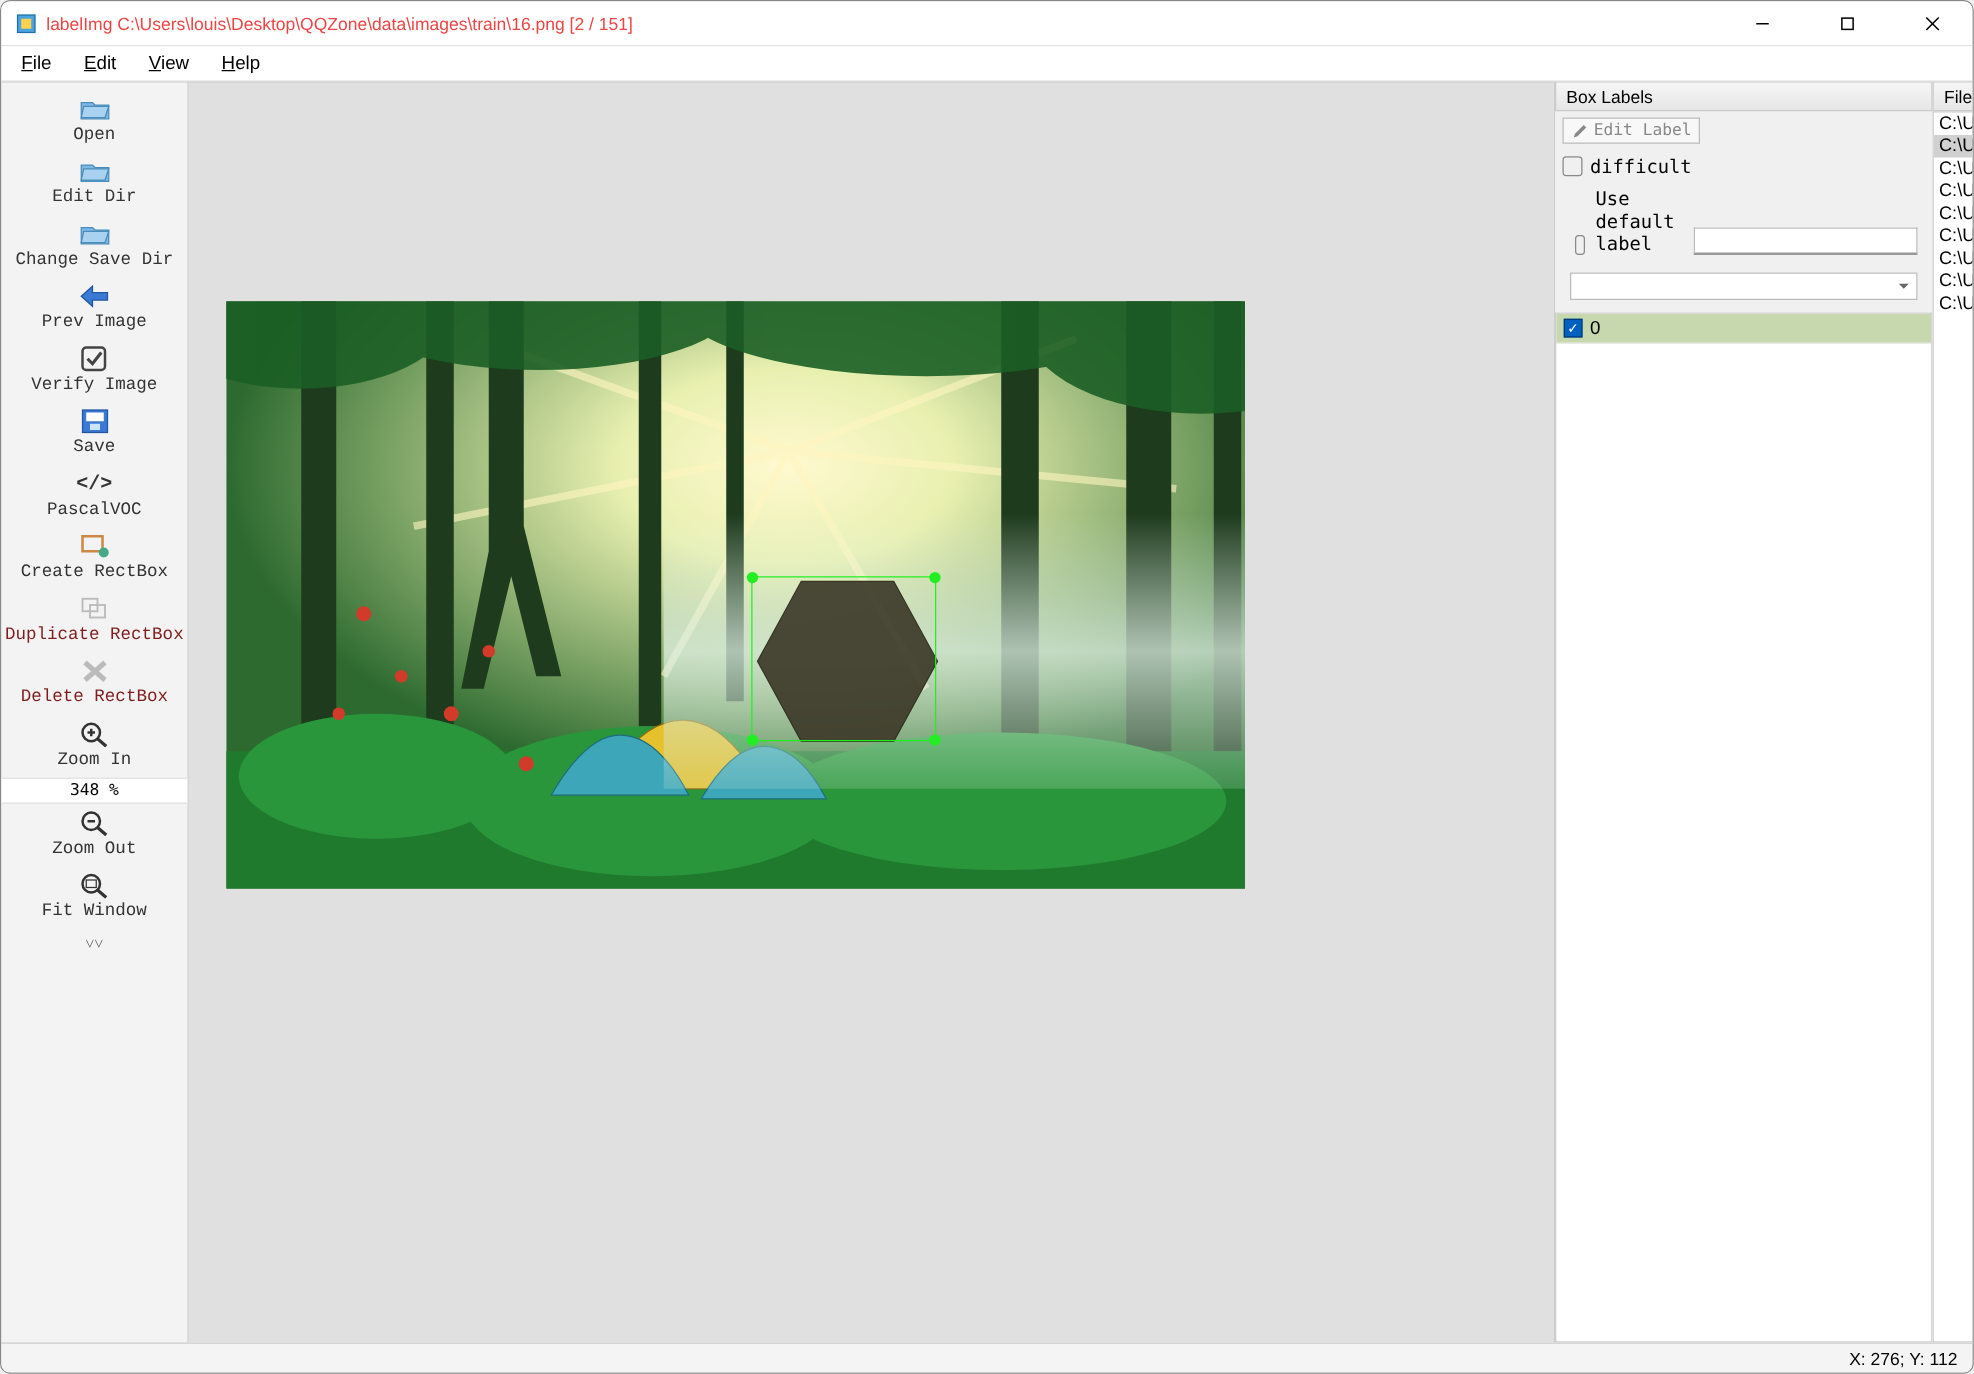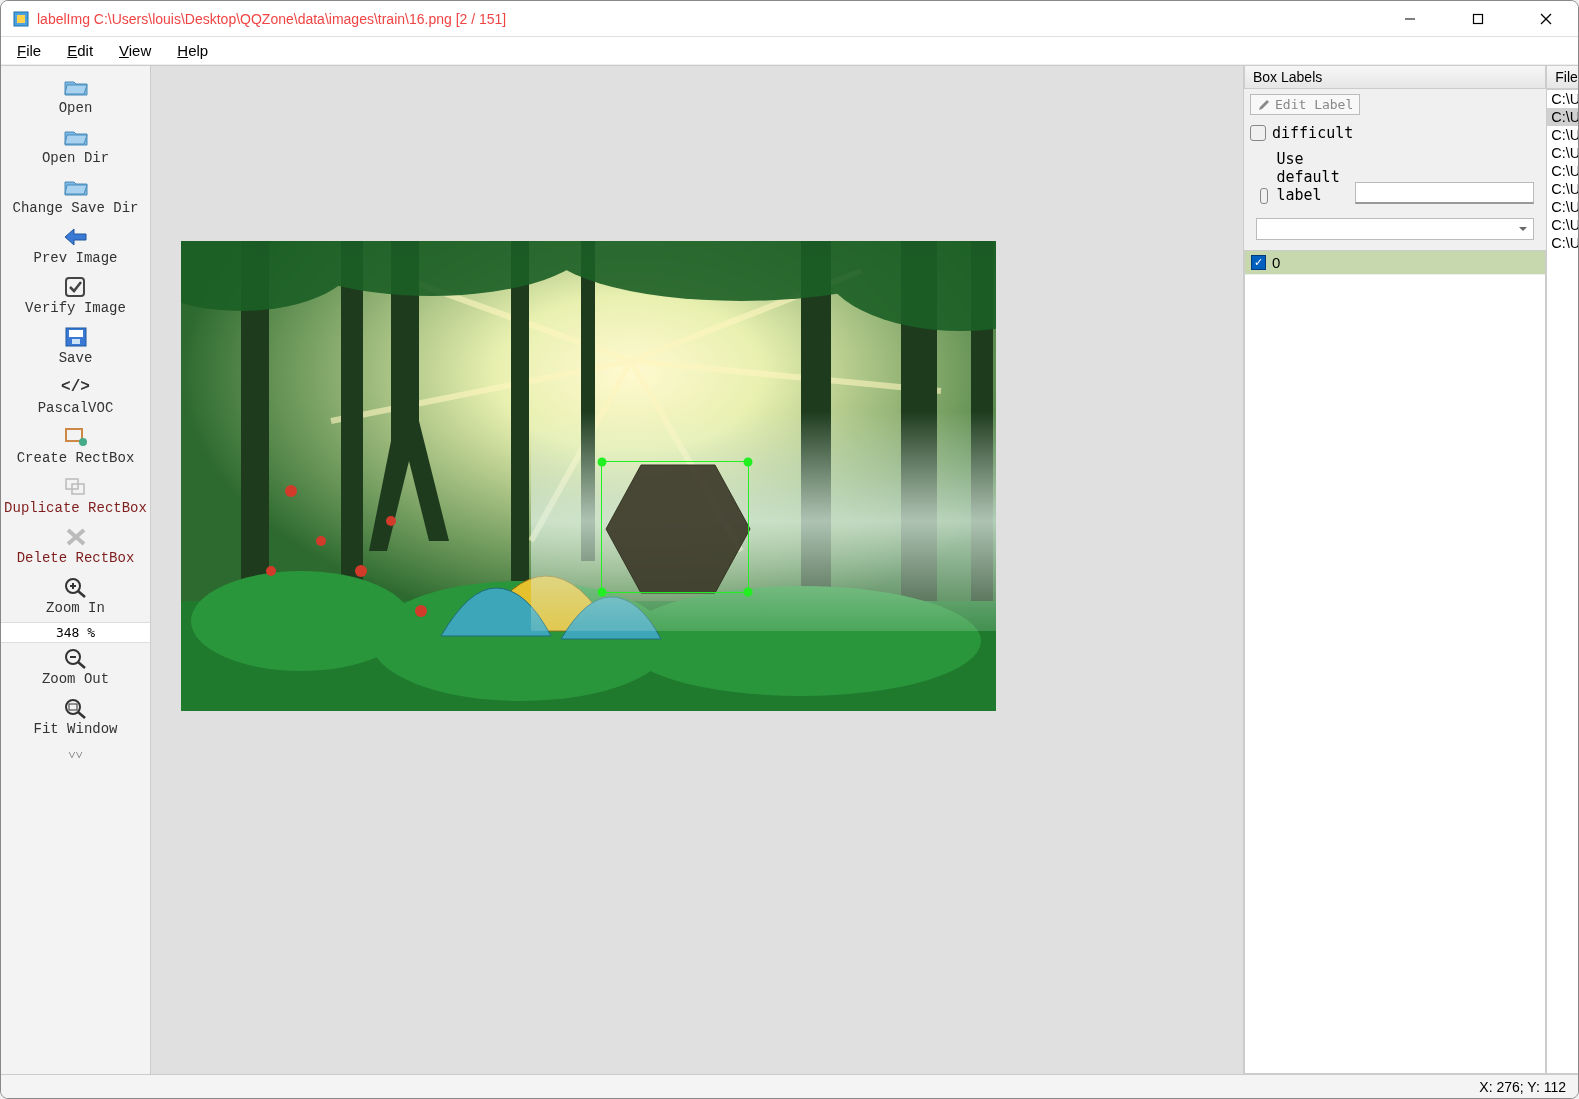--- a/index.html
+++ b/index.html
@@ -94,21 +94,21 @@
             <path d="M2 6h9l2 2h11v11H2z" fill="#7db7e4" stroke="#4a8dbb"></path>
             <path d="M4 9h20l-3 9H2z" fill="#a9d2f0" stroke="#4a8dbb"></path>
           </svg></span>
       <span class="tlabel">Open</span>
     </div>
     <div class="tbtn">
       <span class="ticon"><svg viewBox="0 0 26 22">
             <path d="M2 6h9l2 2h11v11H2z" fill="#7db7e4" stroke="#4a8dbb"></path>
             <path d="M4 9h20l-3 9H2z" fill="#a9d2f0" stroke="#4a8dbb"></path>
           </svg></span>
-      <span class="tlabel">Open Dir</span>
+      <span class="tlabel">Edit Dir</span>
     </div>
     <div class="tbtn">
       <span class="ticon"><svg viewBox="0 0 26 22">
             <path d="M2 6h9l2 2h11v11H2z" fill="#7db7e4" stroke="#4a8dbb"></path>
             <path d="M4 9h20l-3 9H2z" fill="#a9d2f0" stroke="#4a8dbb"></path>
           </svg></span>
       <span class="tlabel">Change Save Dir</span>
     </div>
     <div class="tbtn">
       <span class="ticon"><svg viewBox="0 0 26 22">

